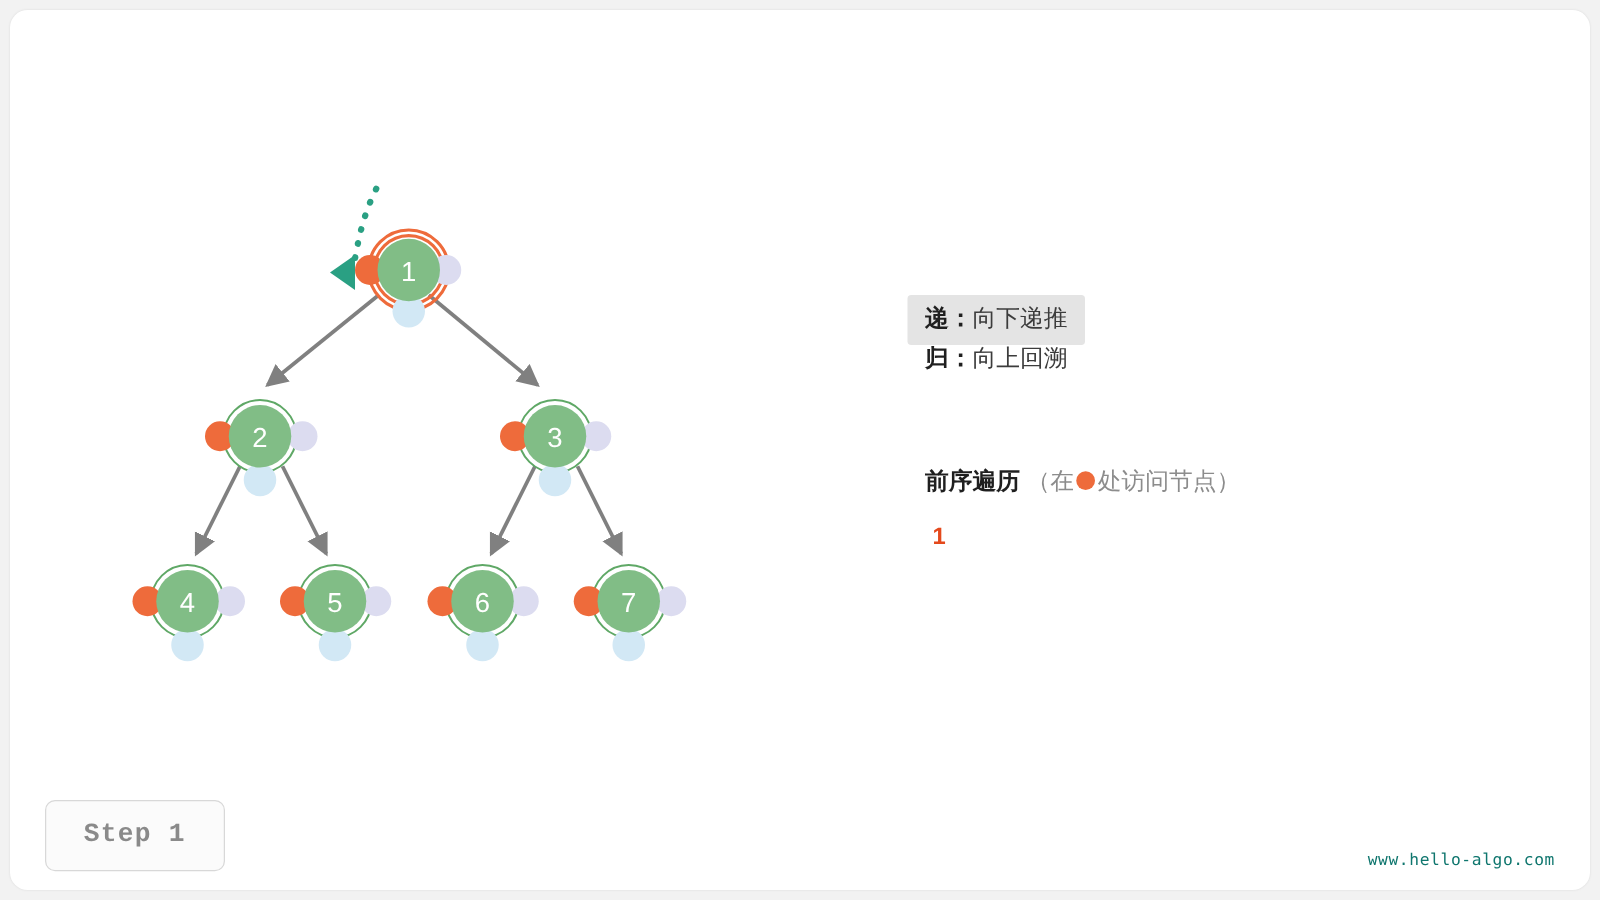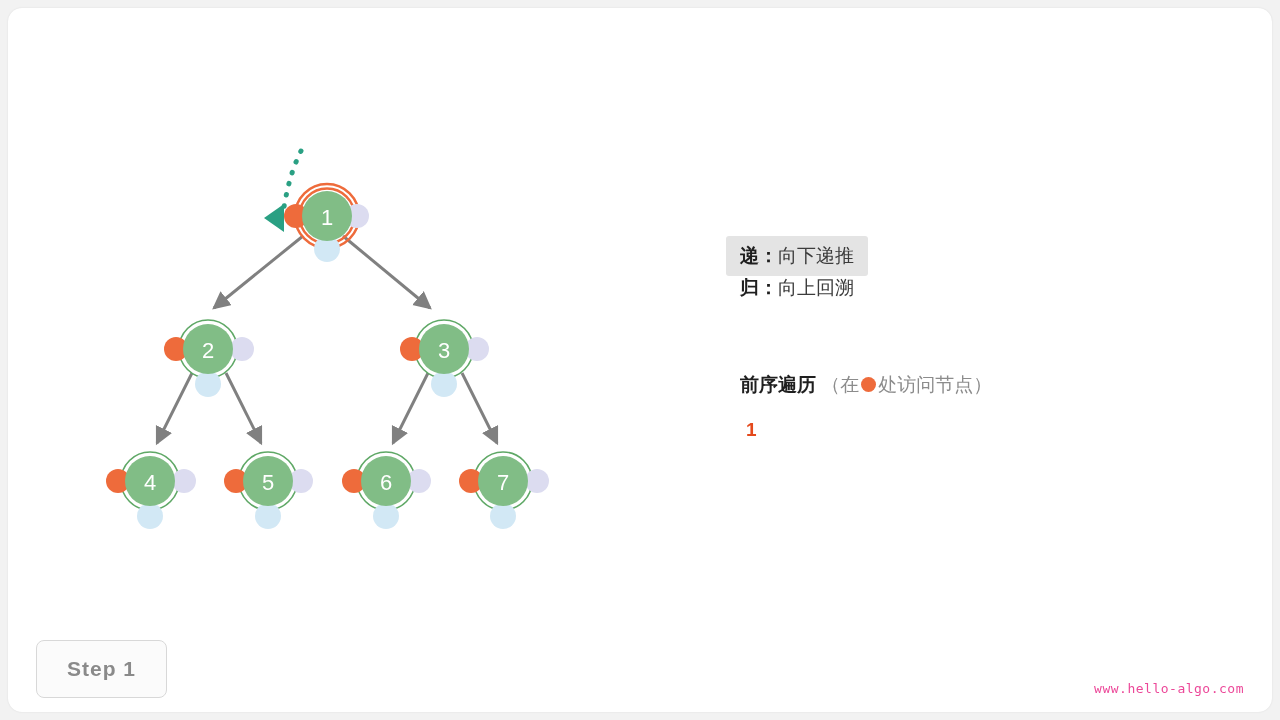--- a/index.html
+++ b/index.html
@@ -107,35 +107,35 @@
 
   
   #step-badge {
     position: absolute;
     left: 28px;
     top: 632px;
     padding: 16px 30px;
     border: 1px solid #d8d8d8;
     border-radius: 8px;
     background: #fbfbfb;
-    font-family: Liberation Sans, sans-serif;
+    font-family: Liberation Mono, monospace;
     font-size: 21px;
     font-weight: bold;
     color: #8a8a8a;
     letter-spacing: 1px;
   }
 
   
   #watermark {
     position: absolute;
     right: 28px;
     bottom: 16px;
     font-family: "DejaVu Sans Mono", "Liberation Mono", monospace;
     font-size: 13px;
-    color: #ec4899;
+    color: #0f766e;
     letter-spacing: 0.5px;
   }
 </style>
 </head>
 <body>
 
 <div id="card">
 
   <svg id="tree-svg" viewBox="0 0 1264 704">
     <defs>

